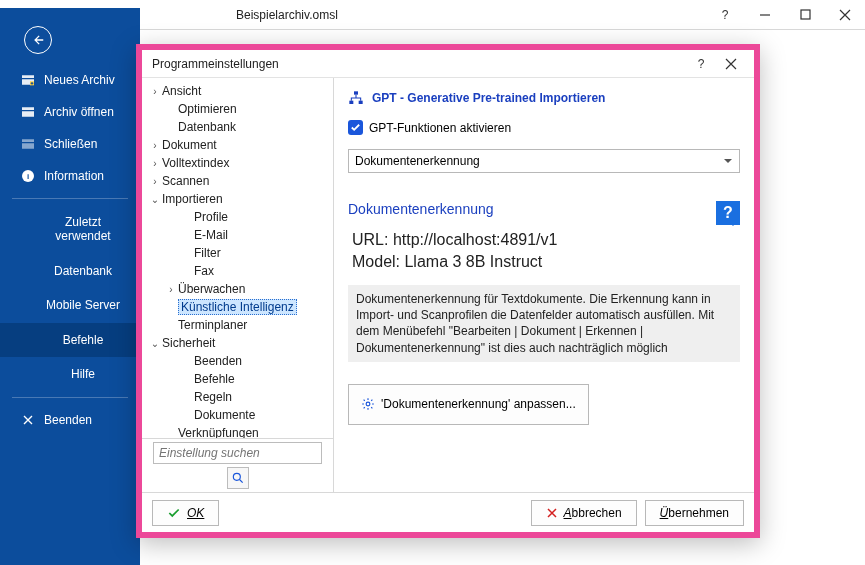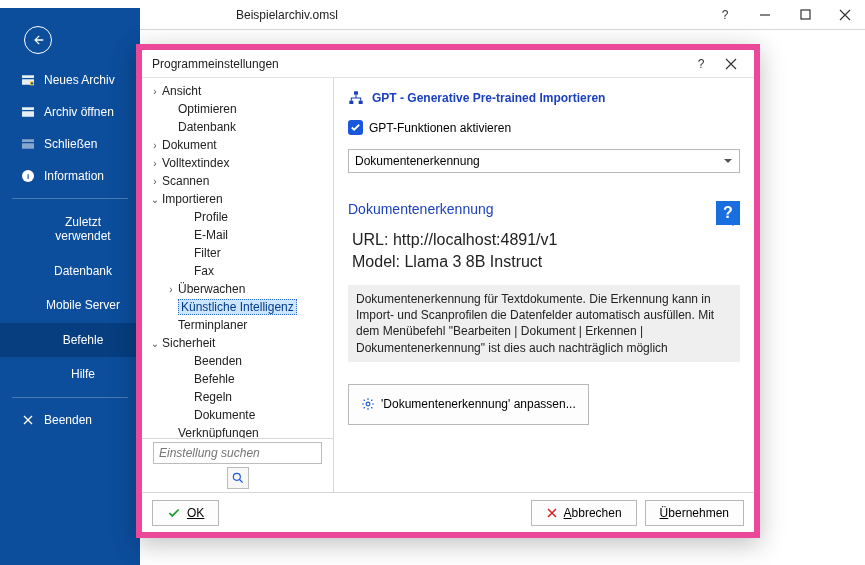--- a/index.html
+++ b/index.html
@@ -55,21 +55,21 @@
 .help-badge::after { content: ""; position: absolute; bottom: -5px; right: 3px; border: 4px solid transparent; border-top-color: #1a6fe0; }
 .kv { font-size: 16px; color: #222; margin: 4px 0 4px 4px; }
 .desc-box { background: #efefef; border: none; padding: 6px 8px; font-size: 12px; color: #222; line-height: 1.35; margin: 14px 0 22px 0; }
 .btn { display: inline-flex; align-items: center; gap: 6px; border: 1px solid #b8b8b8; background: #fdfdfd; padding: 4px 12px; height: 41px; cursor: pointer; font-size: 12px; }
 .btn .bico { width: 14px; height: 14px; }
 
 
 .dlg-foot { height: 40px; border-top: 1px solid #d8d8d8; display: flex; align-items: center; padding: 0 10px; gap: 8px; }
 .dlg-foot .spacer { flex: 1; }
 .dbtn { display: inline-flex; align-items: center; gap: 6px; border: 1px solid #b8b8b8; background: #fdfdfd; padding: 0 14px; height: 26px; cursor: pointer; font-size: 12px; }
-.dbtn .u { text-decoration: underline; }
+.dbtn .u { text-decoration: underline; font-style: italic; }
 .dbtn.ok svg { color: #1a9e2f; }
 .dbtn.cancel svg { color: #d42020; }
 
 svg { display: block; }
 </style>
 </head>
 <body>
 
 <div class="app-shell">
 

